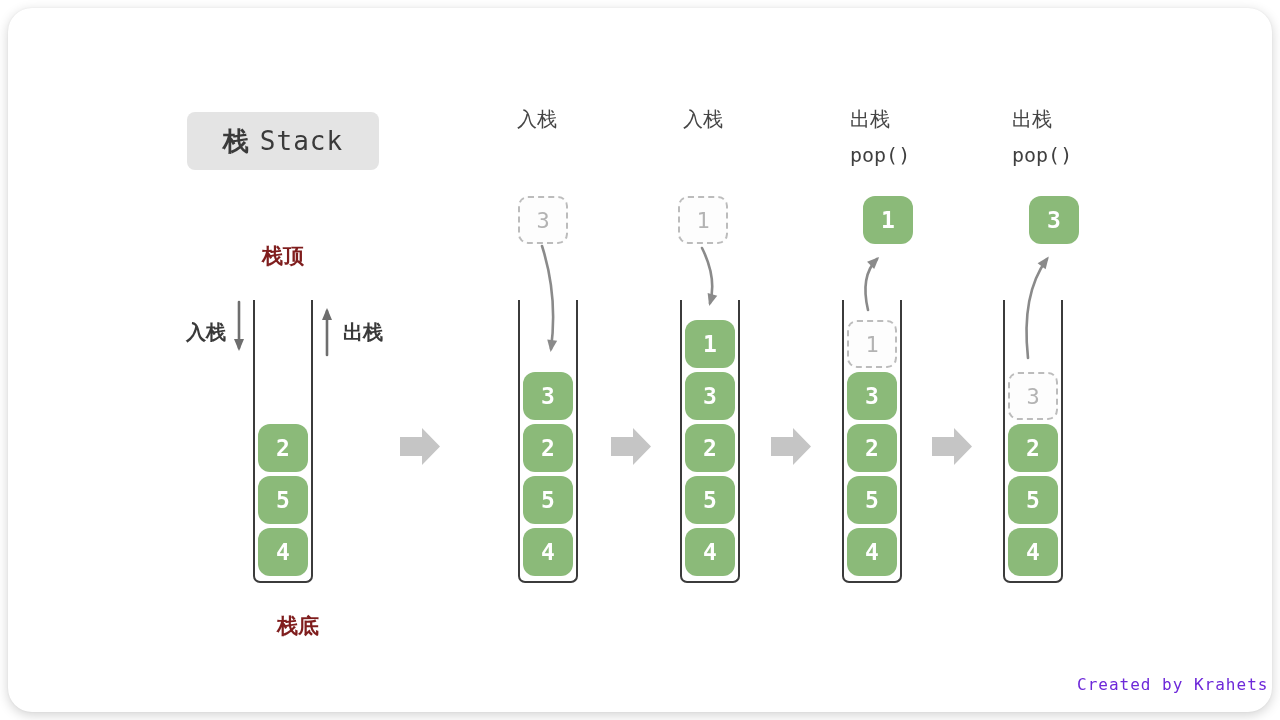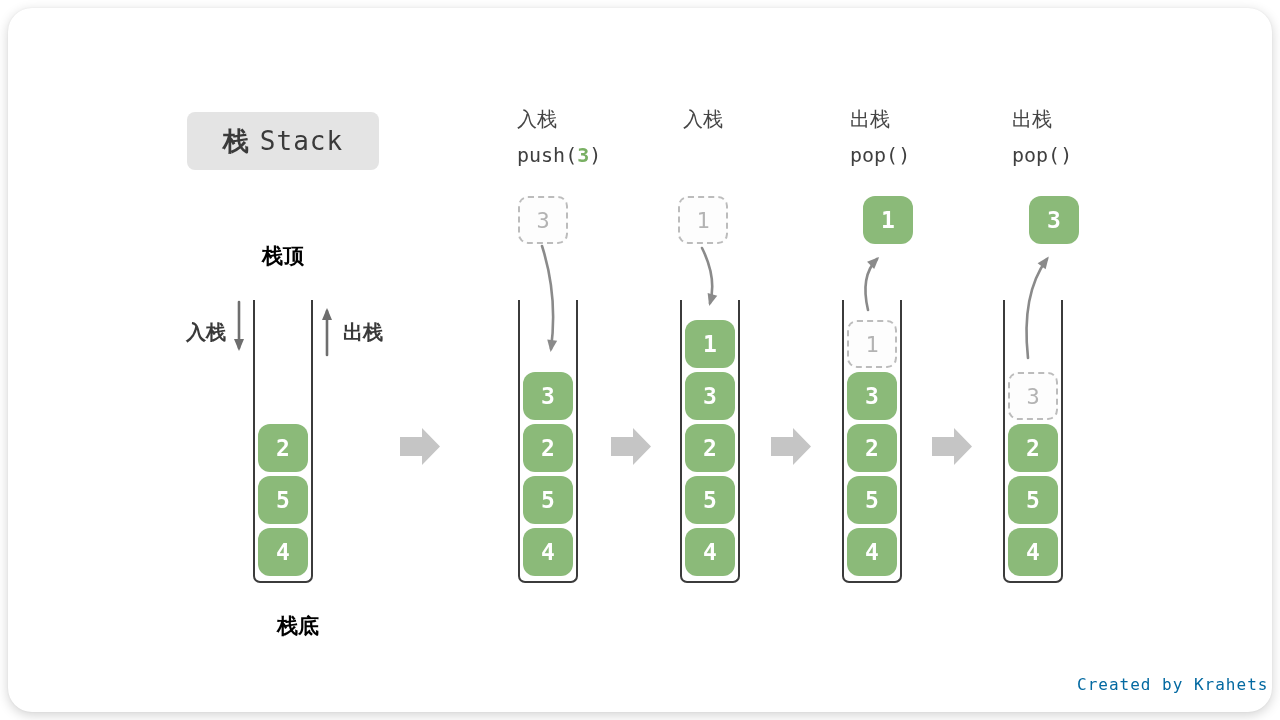--- a/index.html
+++ b/index.html
@@ -42,47 +42,46 @@
     color:#ffffff;display:flex;align-items:center;justify-content:center;
     font-family:"DejaVu Sans Mono","Liberation Mono",monospace;font-size:23px;font-weight:600;
   }
   .ghost{
     position:absolute;width:46px;height:44px;border-radius:10px;
     background:#fdfdfd;border:2px dashed #bcbcbc;color:#b3b3b3;
     display:flex;align-items:center;justify-content:center;
     font-family:"DejaVu Sans Mono","Liberation Mono",monospace;font-size:22px;font-weight:500;
   }
 
-  .lbl{position:absolute;color:#000000;font-weight:bold;font-size:21px;}
+  .lbl{position:absolute;color:#7f1d1d;font-weight:bold;font-size:21px;}
   .lbl.center{width:60px;text-align:center;}
   .side-lbl{position:absolute;color:#3a3a3a;font-weight:bold;font-size:20px;}
 
   .overlay{position:absolute;left:0;top:0;pointer-events:none;}
 
   .watermark{
     position:absolute;left:1077px;top:675px;
     font-family:"DejaVu Sans Mono","Liberation Mono",monospace;
-    font-size:16px;color:#0369a1;letter-spacing:1px;
+    font-size:16px;color:#6d28d9;letter-spacing:1px;
   }
 </style>
 </head>
 <body>
 
 <div class="card"></div>
 
 <div class="canvas">
 
   <div class="title-box">
     <span class="zh">栈</span>
     <span class="en">Stack</span>
   </div>
 
   <div class="op" style="left:517px">
     <div class="zh">入栈</div>
-    <div class="code"><span>push(</span><span class="arg">3</span><span>)</span></div>
   </div>
   <div class="op" style="left:683px">
     <div class="zh">入栈</div>
   </div>
   <div class="op" style="left:850px">
     <div class="zh">出栈</div>
     <div class="code"><span>pop(</span><span class="arg"></span><span>)</span></div>
   </div>
   <div class="op" style="left:1012px">
     <div class="zh">出栈</div>

